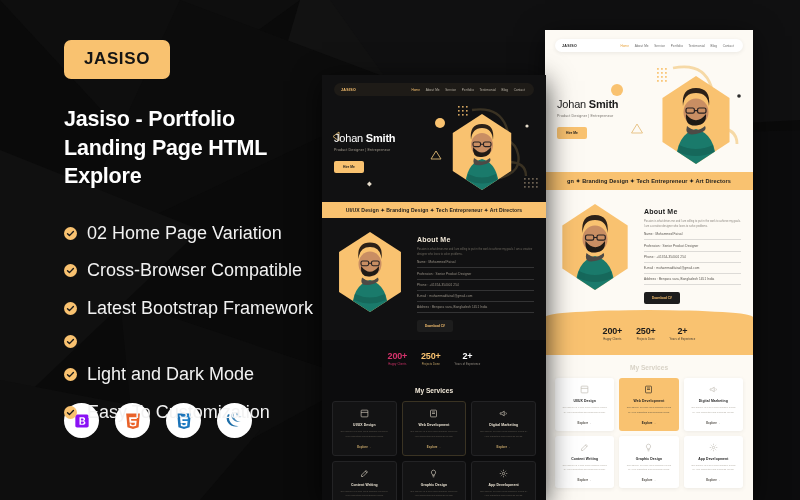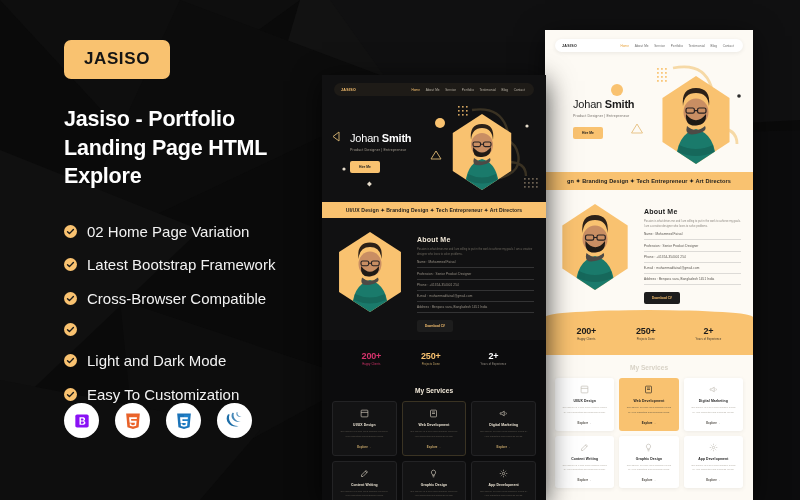--- a/index.html
+++ b/index.html
@@ -24,21 +24,21 @@
     font-size: 17px; font-weight: bold; letter-spacing: .6px;
     padding: 9px 20px 10px; border-radius: 7px;
   }
   .promo-title {
     margin-top: 26px; color: #ffffff; font-size: 21.5px; font-weight: bold;
     line-height: 1.33; letter-spacing: -.2px; width: 250px;
   }
   .feature-list { margin-top: 32px; list-style: none; }
   .feature-item {
     display: flex; align-items: center; gap: 10px;
-    margin-bottom: 16.4px; color: #f2f2f2; font-size: 15px;
+    margin-bottom: 16.4px; color: #f2f2f2; font-size: 18px;
   }
   .check-icon { flex: 0 0 auto; width: 13px; height: 13px; display: block; }
 
   .tech-row { position: absolute; left: 64px; top: 403px; display: flex; gap: 16px; }
   .tech-badge {
     width: 35px; height: 35px; border-radius: 50%; background: #fff;
     display: flex; align-items: center; justify-content: center;
   }
 
   
@@ -61,21 +61,21 @@
   }
   .nav-dark { background: #1e1b17; margin: 8px 12px 0; }
   .nav-light { background: #ffffff; margin: 9px 10px 0; box-shadow: 0 1px 4px rgba(0,0,0,.08); }
   .nav-logo { font-size: 3.6px; font-weight: bold; letter-spacing: .3px; }
   .nav-items { display: flex; gap: 5.5px; margin-left: auto; margin-right: 2px; }
   .nav-link { font-size: 3.1px; letter-spacing: .1px; white-space: nowrap; }
 
   
   .hero { position: relative; height: 106px; }
   .hero-light { height: 120px; }
-  .hero-txt { position: absolute; left: 28px; top: 36px; }
+  .hero-txt { position: absolute; left: 12px; top: 36px; }
   .hero-name { font-size: 11px; letter-spacing: -.2px; white-space: nowrap; }
   .hero-name b { font-weight: bold; }
   .hero-sub { font-size: 3.6px; margin-top: 4px; letter-spacing: .15px; }
   .hero-btn {
     margin-top: 9px; background: #f9c270; color: #191919;
     font-size: 3.3px; font-weight: bold; border-radius: 2px;
     padding: 4px 9px; display: inline-block; border: none;
   }
   .hexfig {
     position: absolute; background: #f9c270;
@@ -99,21 +99,21 @@
   .info-row {
     font-size: 3.1px; padding: 3.2px 0 3px;
     border-bottom: 1px solid rgba(140,140,140,.28); letter-spacing: .1px;
   }
   .dl-btn {
     margin-top: 7px; display: inline-block; font-size: 3.1px; font-weight: bold;
     padding: 4px 8px; border-radius: 2px; background: #1d1d1d; color: #f9c270;
   }
 
   
-  .stats { display: flex; justify-content: center; gap: 40px; padding: 11px 0 12px; }
+  .stats { display: flex; justify-content: center; gap: 14px; padding: 11px 0 12px; }
   .stat { text-align: center; }
   .stat-num { font-size: 9px; font-weight: bold; letter-spacing: -.2px; }
   .stat-lbl { font-size: 2.7px; margin-top: 2px; letter-spacing: .1px; }
 
   
   .sect-title { text-align: center; font-size: 6.6px; font-weight: bold; padding: 9px 0 7px; }
   .svc-grid { display: grid; grid-template-columns: repeat(3,1fr); gap: 5px; padding: 0 10px 9px; }
   .svc-card {
     border-radius: 3px; padding: 7px 3px 6px; text-align: center;
   }
@@ -147,28 +147,28 @@
         <circle cx="8" cy="8" r="8" fill="#f9c270"></circle>
         <path d="M4.3 8.2l2.4 2.4 4.9-5" stroke="#1a1a1a" stroke-width="1.7" fill="none" stroke-linecap="round" stroke-linejoin="round"></path>
       </svg>
       <span>02 Home Page Variation</span>
     </li>
     <li class="feature-item">
       <svg class="check-icon" viewBox="0 0 16 16">
         <circle cx="8" cy="8" r="8" fill="#f9c270"></circle>
         <path d="M4.3 8.2l2.4 2.4 4.9-5" stroke="#1a1a1a" stroke-width="1.7" fill="none" stroke-linecap="round" stroke-linejoin="round"></path>
       </svg>
-      <span>Latest Bootstrap Framework</span>
+      <span>Cross-Browser Compatible</span>
     </li>
     <li class="feature-item">
       <svg class="check-icon" viewBox="0 0 16 16">
         <circle cx="8" cy="8" r="8" fill="#f9c270"></circle>
         <path d="M4.3 8.2l2.4 2.4 4.9-5" stroke="#1a1a1a" stroke-width="1.7" fill="none" stroke-linecap="round" stroke-linejoin="round"></path>
       </svg>
-      <span>Cross-Browser Compatible</span>
+      <span>Latest Bootstrap Framework</span>
     </li>
     <li class="feature-item">
       <svg class="check-icon" viewBox="0 0 16 16">
         <circle cx="8" cy="8" r="8" fill="#f9c270"></circle>
         <path d="M4.3 8.2l2.4 2.4 4.9-5" stroke="#1a1a1a" stroke-width="1.7" fill="none" stroke-linecap="round" stroke-linejoin="round"></path>
       </svg>
     </li>
     <li class="feature-item">
       <svg class="check-icon" viewBox="0 0 16 16">
         <circle cx="8" cy="8" r="8" fill="#f9c270"></circle>

